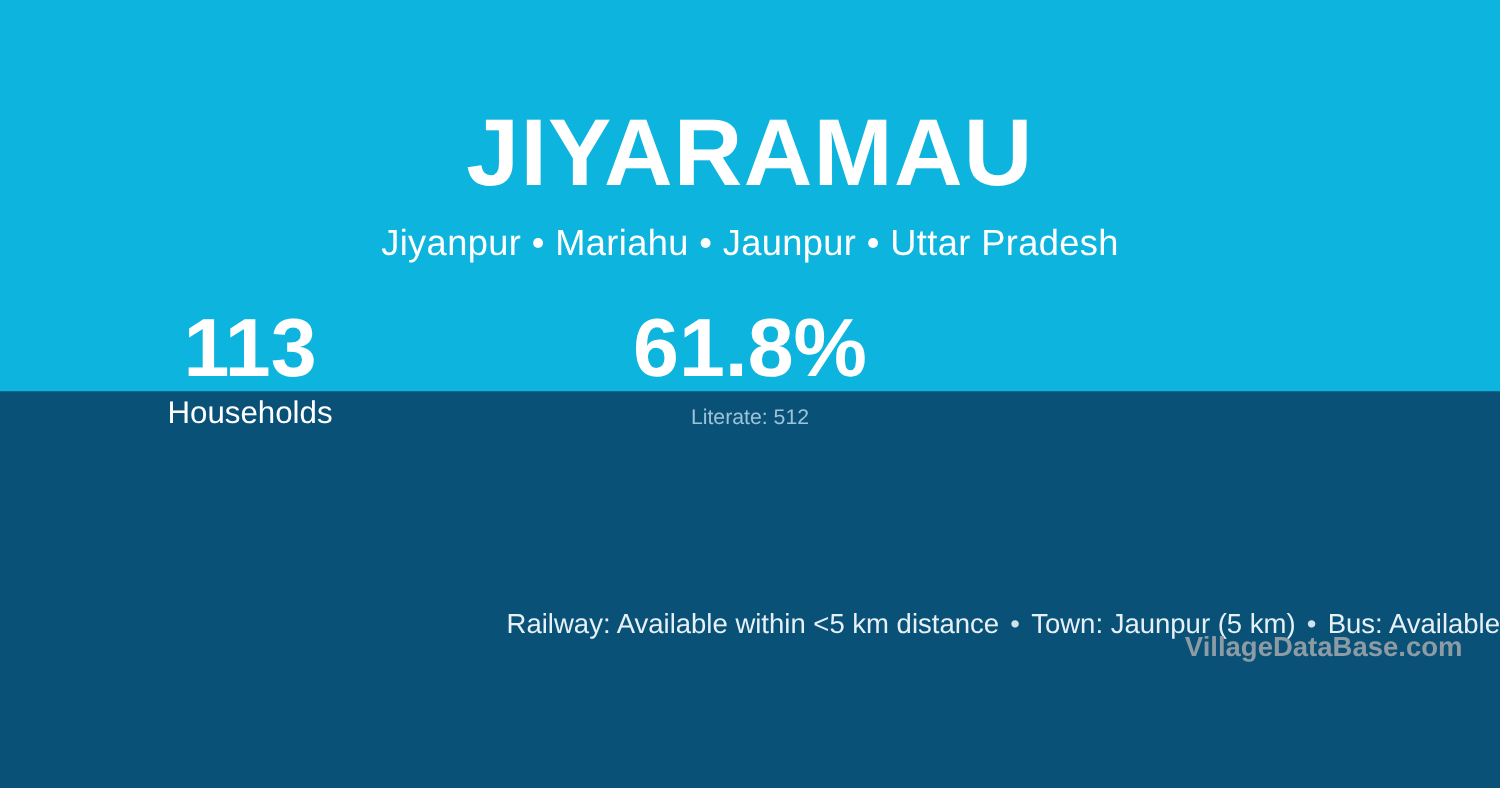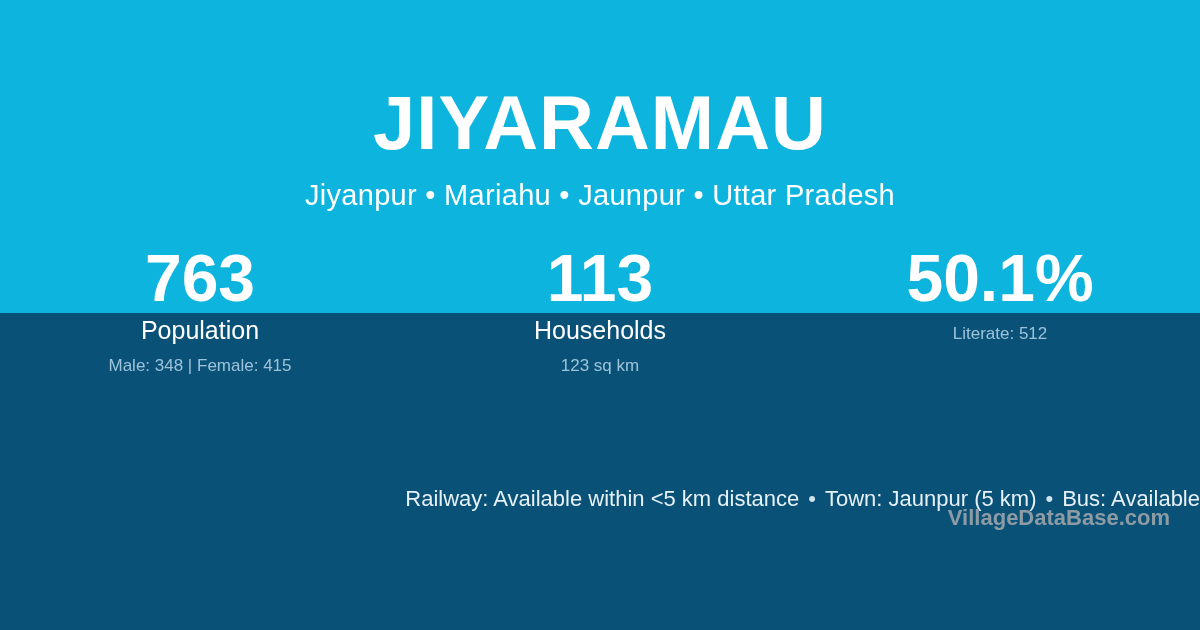--- a/index.html
+++ b/index.html
@@ -135,34 +135,28 @@
 
   <div id="hero-band"></div>
 
   <div id="title-block">
     <h1 id="village-title">JIYARAMAU</h1>
     <div id="village-location">Jiyanpur • Mariahu • Jaunpur • Uttar Pradesh</div>
   </div>
 
   <div id="stats-row">
 
-    <div class="stat-block">
-      <div class="stat-value">763</div>
-      <div class="stat-label">Population</div>
-      <div class="stat-sub">Male: 348 | Female: 415</div>
-    </div>
 
     <div class="stat-block">
       <div class="stat-value">113</div>
       <div class="stat-label">Households</div>
-      <div class="stat-sub">123 sq km</div>
     </div>
 
     <div class="stat-block">
-      <div class="stat-value">50.1%</div>
+      <div class="stat-value">61.8%</div>
       <div class="stat-sub">Literate: 512</div>
     </div>
 
   </div>
 
   <div id="infra-line"><span class="infra-item">Railway: Available within &lt;5 km distance</span><span class="infra-sep">•</span><span class="infra-item">Town: Jaunpur (5 km)</span><span class="infra-sep">•</span><span class="infra-item">Bus: Available</span></div>
 
   <div id="footer-watermark">VillageDataBase.com</div>
 
 </div>

